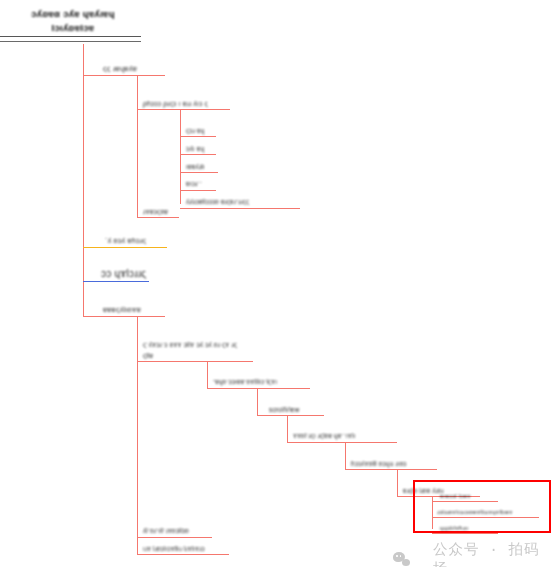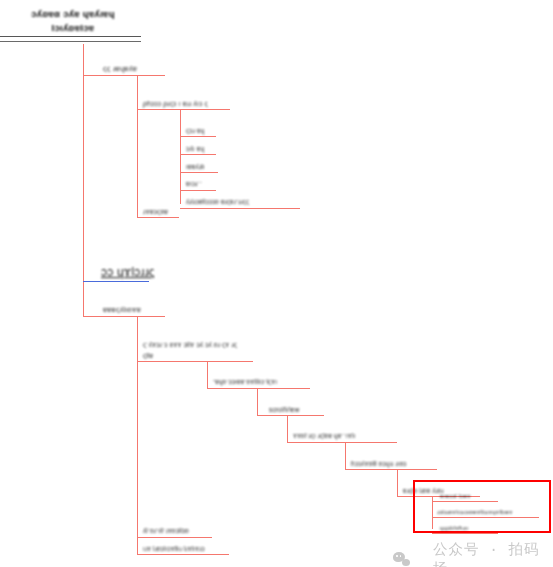--- a/index.html
+++ b/index.html
@@ -112,23 +112,27 @@
   <div class="node" style="left:180px;top:194px;width:120px;height:15px;">
     <div class="lbl" style="font-size:6.2px;">ʎɹƖɹɔɐƖƖɔɔɔɒ ɐɹςɐɹ⁻ɹɹςς</div>
     <div class="rule" style="width:120px;"></div>
   </div>
 
   <div class="node" style="left:137px;top:203px;width:42px;height:15px;">
     <div class="lbl" style="font-size:6.6px;">ɹɤɐɔςɒɐ</div>
     <div class="rule" style="width:42px;"></div>
   </div>
 
+  <div class="node" style="left:83px;top:232px;width:84px;height:16px;">
+    <div class="lbl" style="font-size:7.2px;left:22px;">⁻ʎ ɒɔʎ ɐɦɔɹς</div>
+    <div class="rule" style="width:84px;border-bottom-color:#f6b31d;"></div>
+  </div>
 
   <div class="node" style="left:83px;top:266px;width:66px;height:16px;">
-    <div class="lbl" style="font-size:12px;left:18px;text-decoration:underline;">ɔɔ ɥɤƖɔɹɹς</div>
+    <div class="lbl" style="font-size:10px;left:18px;">ɔɔ ɥɤƖɔɹɹς</div>
     <div class="rule" style="width:66px;border-bottom-color:#4a6bdb;"></div>
   </div>
 
   <div class="node" style="left:83px;top:301px;width:82px;height:16px;">
     <div class="lbl" style="font-size:7.4px;left:20px;margin-top:18px;">ɐɐɐςʎƖıɒɤɐ</div>
     <div class="rule" style="width:82px;"></div>
   </div>
 
   <div class="vline" style="left:137px;top:317px;height:237px;"></div>
 

